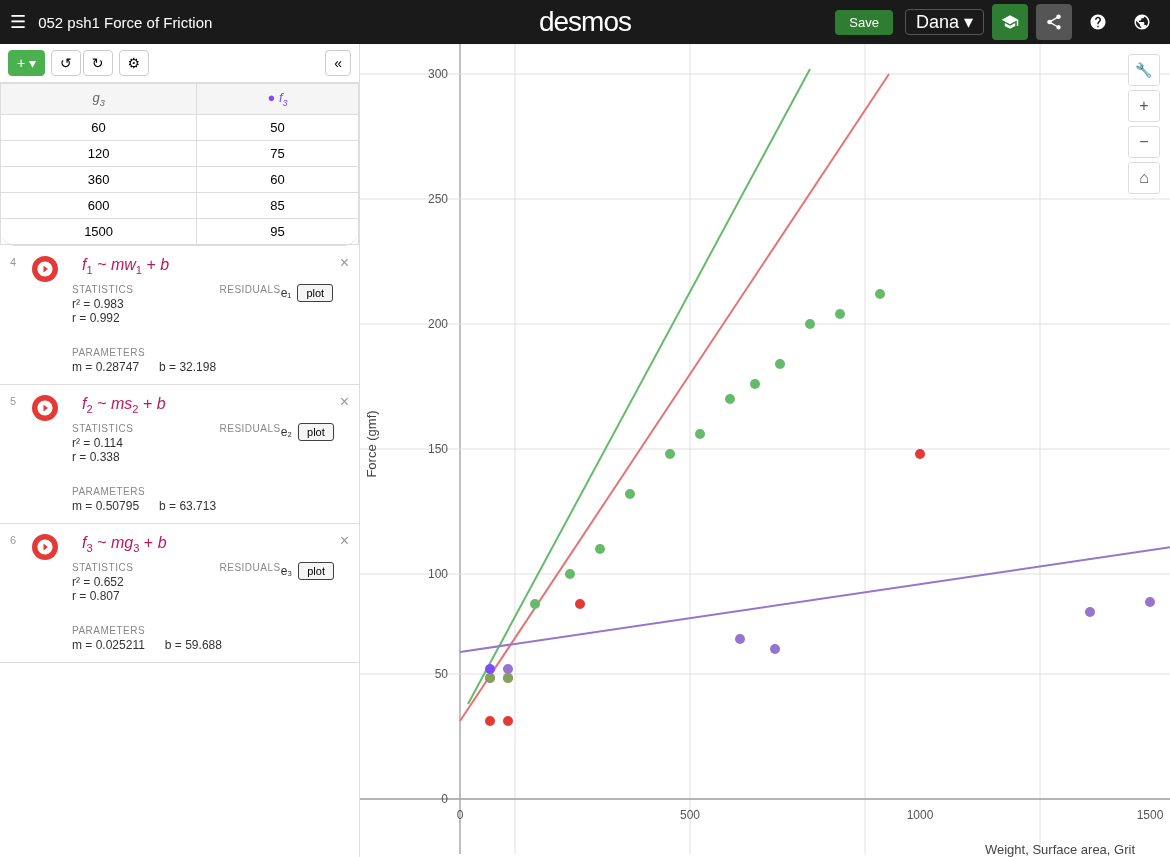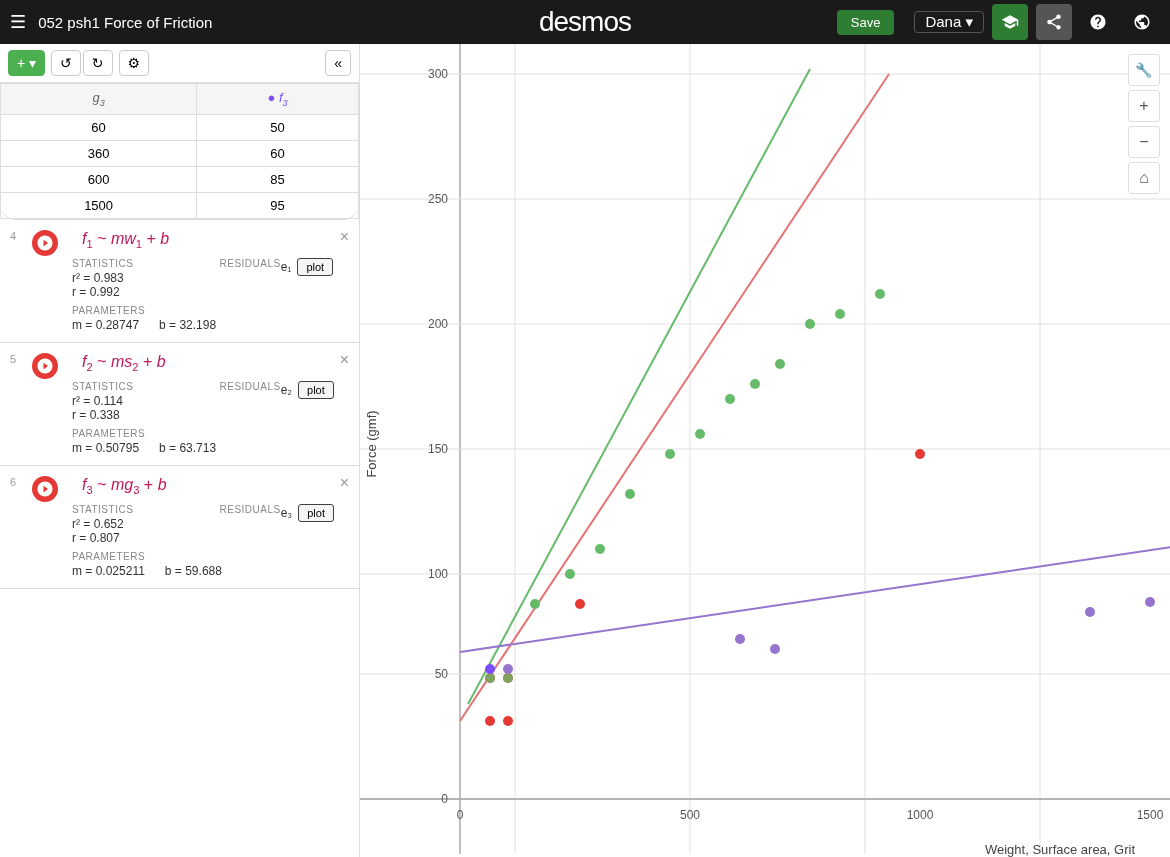--- a/index.html
+++ b/index.html
@@ -11,21 +11,21 @@
       background: #1a1a1a; color: #fff; padding: 0 10px; gap: 12px; z-index: 10; position: relative;
     }
     #topbar .hamburger { font-size: 18px; cursor: pointer; }
     #topbar .title { font-size: 15px; flex: 1; }
     #topbar .save-btn {
       background: #2e7d32; color: #fff; border: none; border-radius: 4px;
       padding: 5px 14px; font-size: 13px; cursor: pointer;
     }
     #topbar .desmos-logo { font-size: 28px; color: #fff; letter-spacing: -1px; position: absolute; left: 50%; transform: translateX(-50%); }
     #topbar .right-controls { display: flex; align-items: center; gap: 8px; margin-left: auto; }
-    #topbar .user-btn { background: none; border: 1px solid #555; color: #fff; padding: 1px 10px; border-radius: 4px; cursor: pointer; font-size: 15px; margin-left: 8px; }
+    #topbar .user-btn { background: none; border: 1px solid #555; color: #fff; padding: 1px 10px; border-radius: 4px; cursor: pointer; font-size: 18px; }
     #topbar .icon-btn { background: none; border: none; color: #fff; cursor: pointer; font-size: 18px; width: 36px; height: 36px; display: flex; align-items: center; justify-content: center; }
     #topbar .icon-btn.green-bg { background: #2e7d32; border-radius: 4px; }
     #topbar .icon-btn.share-bg { background: #555; border-radius: 4px; }
 
     
     #main { display: flex; height: calc(857px - 44px); }
 
     
     #sidebar {
       width: 360px; min-width: 360px; background: #fff;
@@ -75,21 +75,21 @@
     .expr-formula { font-size: 16px; margin-bottom: 8px; margin-left: 10px; color: #be185d; }
     .stats-row { display: flex; gap: 20px; margin-bottom: 4px; }
     .stats-col { flex: 1; }
     .stats-label { font-size: 10px; color: #888; text-transform: uppercase; letter-spacing: 0.5px; margin-bottom: 2px; }
     .stats-value { font-size: 12px; color: #333; }
     .residuals-col { display: flex; flex-direction: row; align-items: flex-start; }
     .plot-btn {
       font-size: 11px; border: 1px solid #404040; background: #f5f5f5;
       padding: 2px 8px; border-radius: 3px; cursor: pointer;
     }
-    .params-label { font-size: 10px; color: #888; text-transform: uppercase; letter-spacing: 0.5px; margin-top: 6px; margin-bottom: 2px; }
+    .params-label { font-size: 10px; color: #888; text-transform: uppercase; letter-spacing: 0.5px; margin-top: 22px; margin-bottom: 2px; }
     .params-values { font-size: 12px; color: #333; display: flex; gap: 20px; }
 
     .nspire-icon {
       width: 26px; height: 26px; border-radius: 50%;
       display: inline-flex; align-items: center; justify-content: center;
       font-size: 14px; font-weight: bold; margin-right: 6px; flex-shrink: 0;
     }
     .nspire-red { background: #e53935; color: white; }
     .nspire-icon svg { width: 18px; height: 18px; }
 
@@ -181,20 +181,24 @@
                 <span style="color:#7c4dff">●</span> <i>f</i><sub>3</sub>
               </th>
             </tr>
           </thead>
           <tbody id="table-body">
           <tr>
                 <td>60</td>
                 <td>50</td>
               </tr>
               <tr>
+                <td>120</td>
+                <td>75</td>
+              </tr>
+              <tr>
                 <td>360</td>
                 <td>60</td>
               </tr>
               <tr>
                 <td>600</td>
                 <td>85</td>
               </tr>
               <tr>
                 <td>1500</td>
                 <td>95</td>

